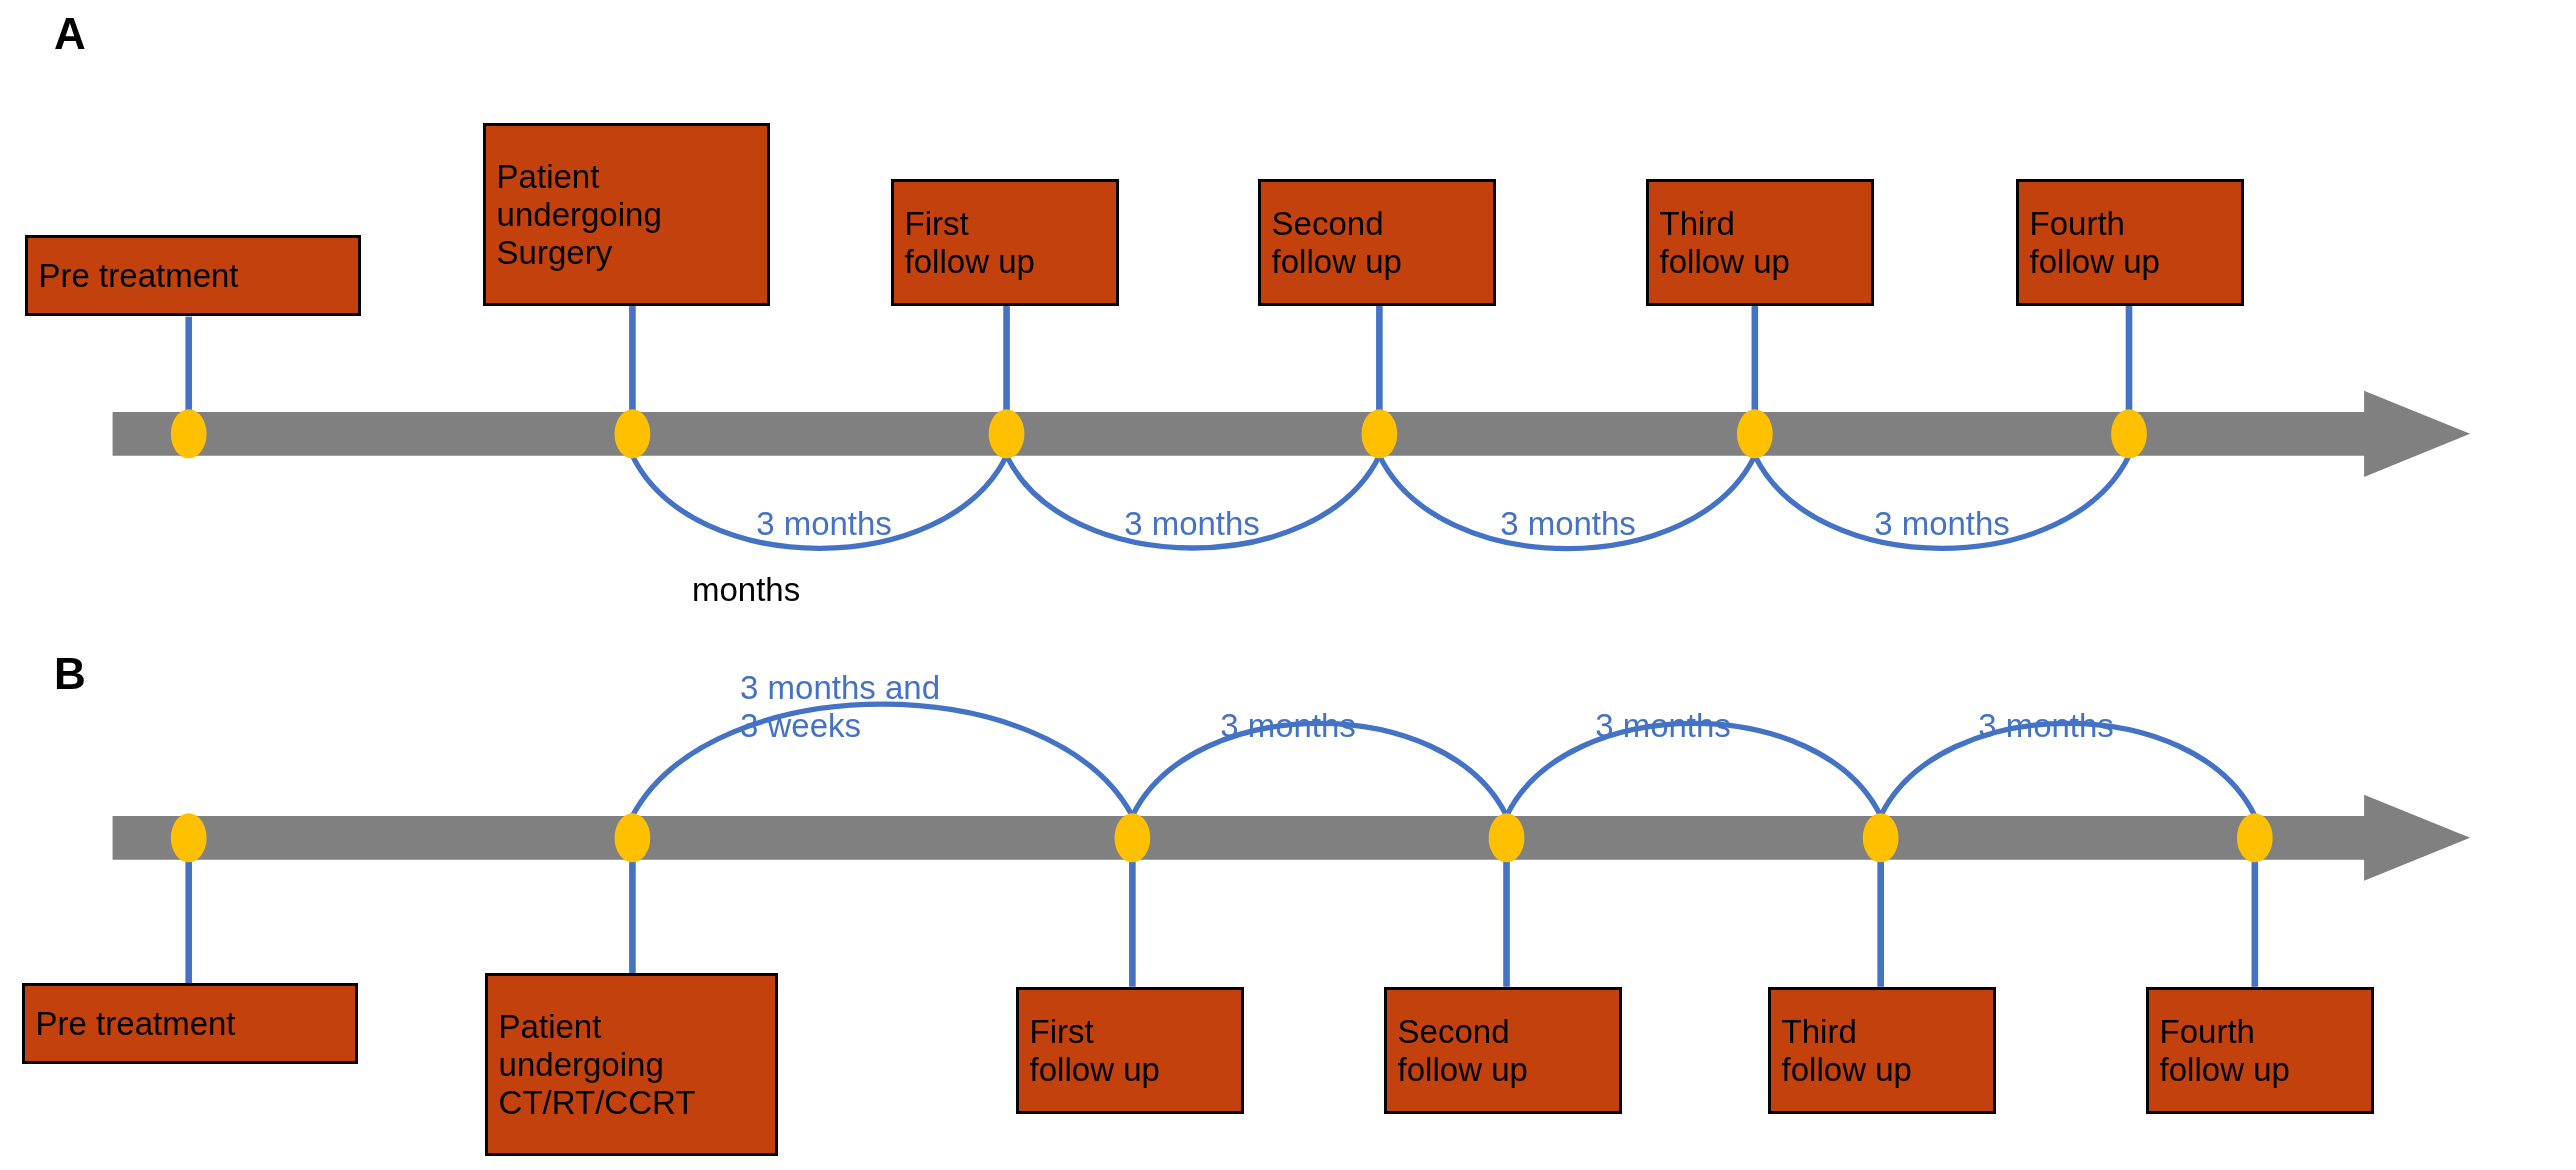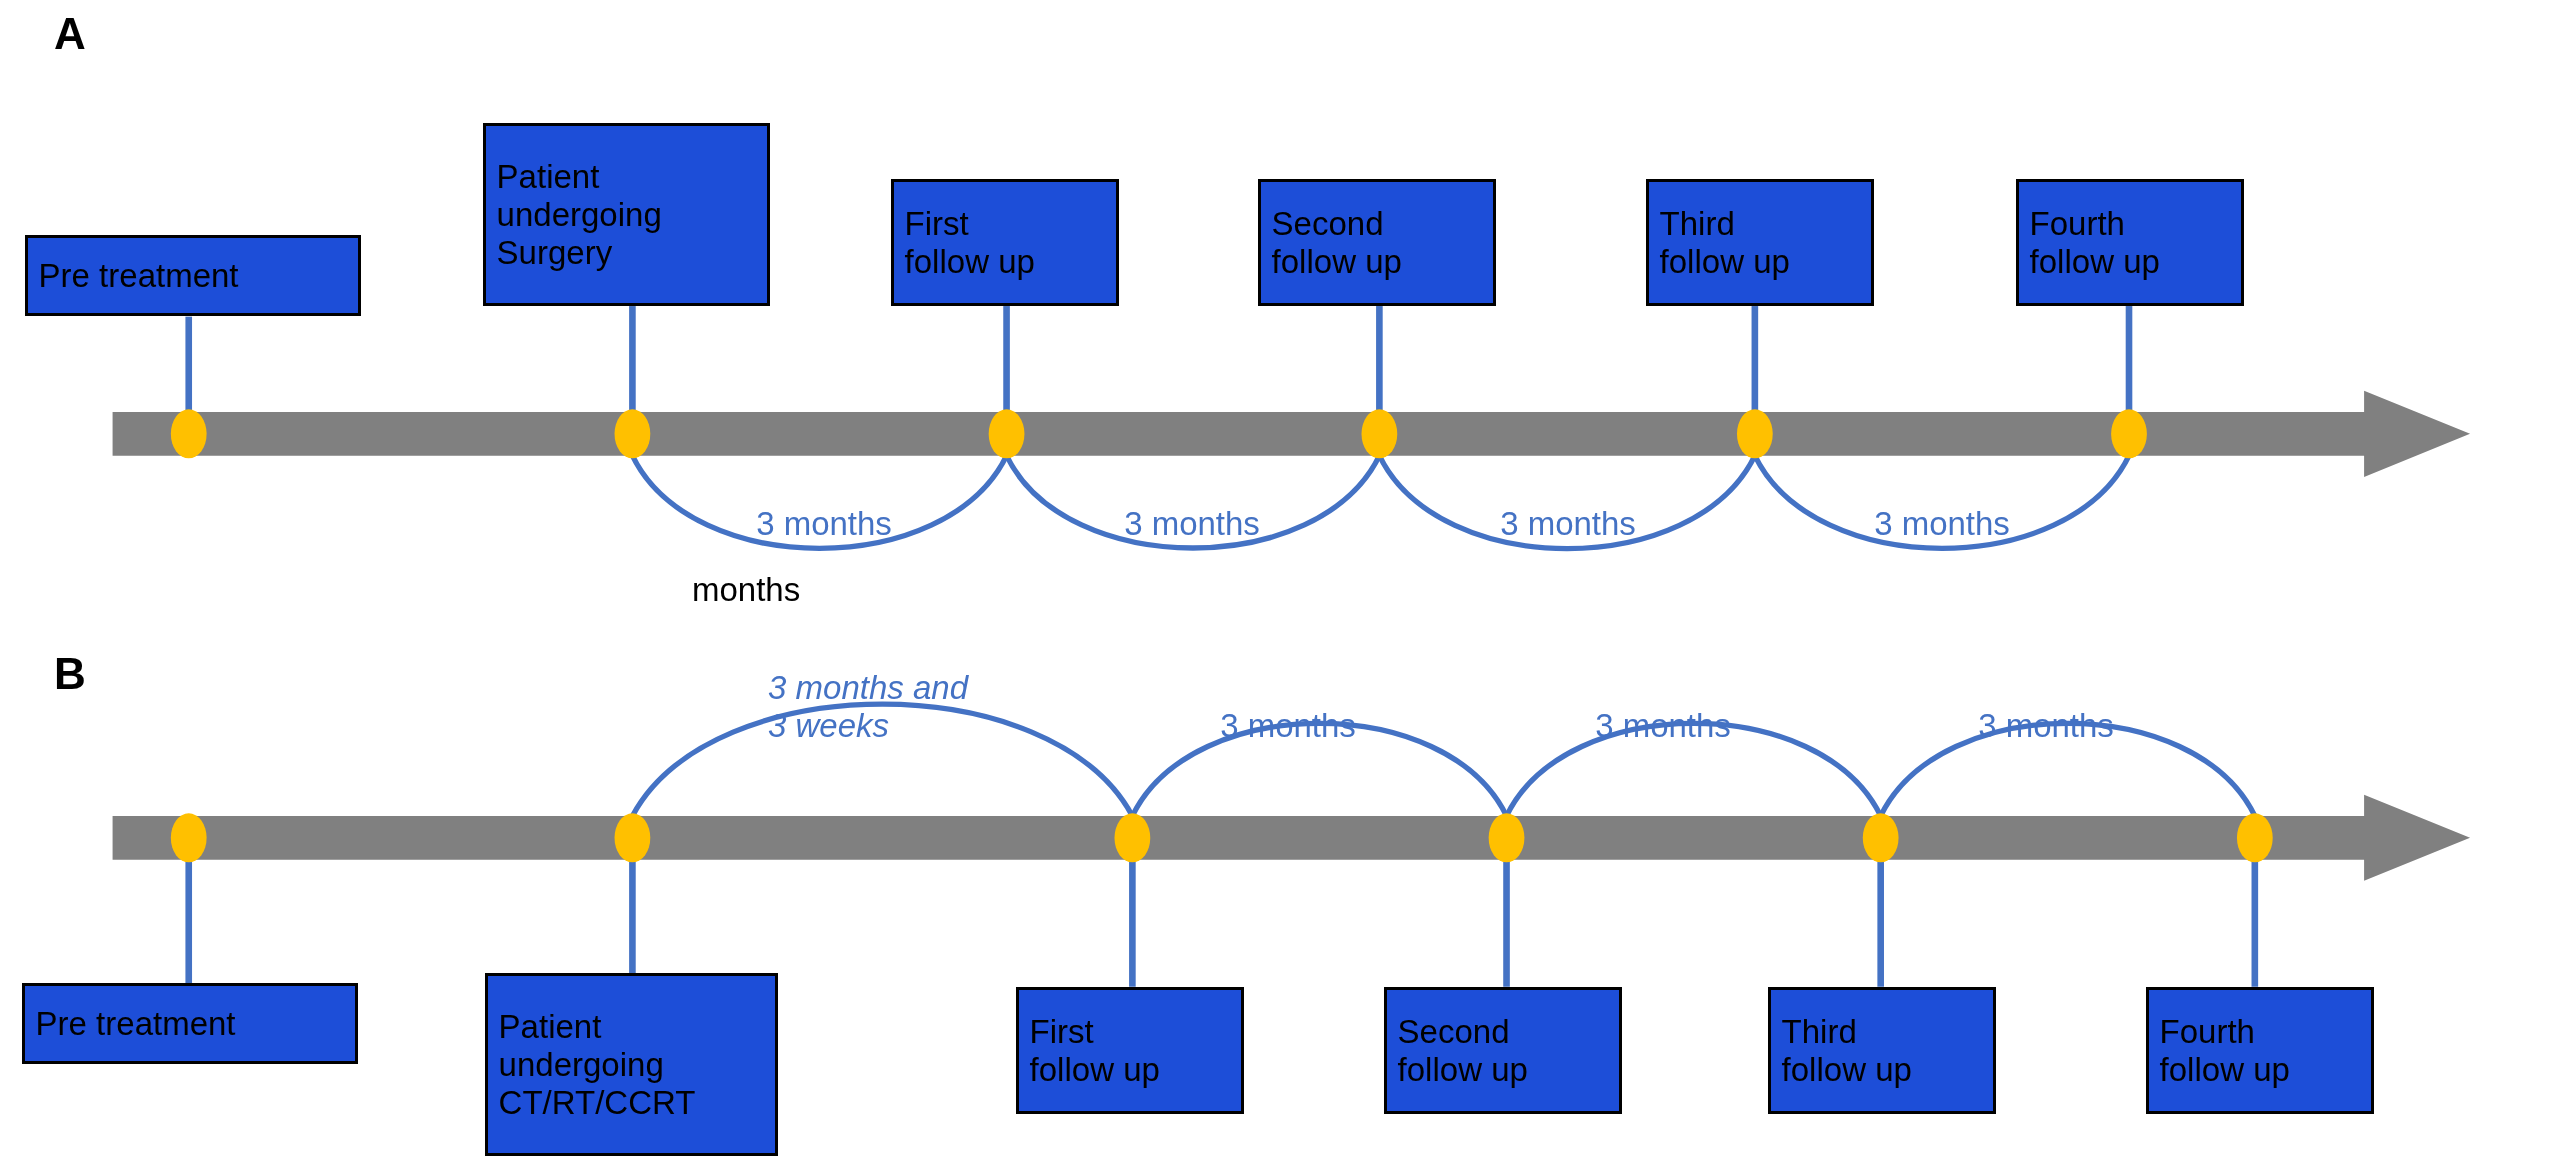--- a/index.html
+++ b/index.html
@@ -25,21 +25,21 @@
   }
   .tl-svg {
     position: absolute;
     left: 0; top: 0;
     width: 2576px; height: 1171px;
     pointer-events: none;
   }
   .evt-box {
     position: absolute;
     border: 3.3px solid #000000;
-    background: #1d4ed8;
+    background: #c2410c;
     color: #000000;
     font-size: 33px;
     line-height: 1.16;
     padding: 8px 10.6px 6.6px 10.6px;
     display: flex;
     flex-direction: column;
     justify-content: center;
     white-space: pre-line;
     text-align: left;
   }
@@ -112,21 +112,21 @@
       <div class="evt-box" style="left: 891px; top: 179px; width: 228px; height: 127px;">First
 follow up</div>
       <div class="evt-box" style="left: 1258px; top: 179px; width: 238px; height: 127px;">Second
 follow up</div>
       <div class="evt-box" style="left: 1646px; top: 179px; width: 228px; height: 127px;">Third
 follow up</div>
       <div class="evt-box" style="left: 2016px; top: 179px; width: 228px; height: 127px;">Fourth
 follow up</div>
       <div class="free-note" style="left: 692px; top: 571px;">months</div>
       <div class="panel-letter" style="left: 54px; top: 652px;">B</div>
-      <div class="arc-label" style="left: 868px; top: 669px; font-style: italic;">3 months and
+      <div class="arc-label" style="left: 840px; top: 669px;">3 months and
 3 weeks</div>
       <div class="arc-label" style="left: 1288px; top: 707px;">3 months</div>
       <div class="arc-label" style="left: 1663px; top: 707px;">3 months</div>
       <div class="arc-label" style="left: 2046px; top: 707px;">3 months</div>
       <div class="evt-box" style="left: 22px; top: 983px; width: 336px; height: 81px;">Pre treatment</div>
       <div class="evt-box" style="left: 485px; top: 973px; width: 293px; height: 183px;">Patient
 undergoing
 CT/RT/CCRT</div>
       <div class="evt-box" style="left: 1016px; top: 987px; width: 228px; height: 127px;">First
 follow up</div>

